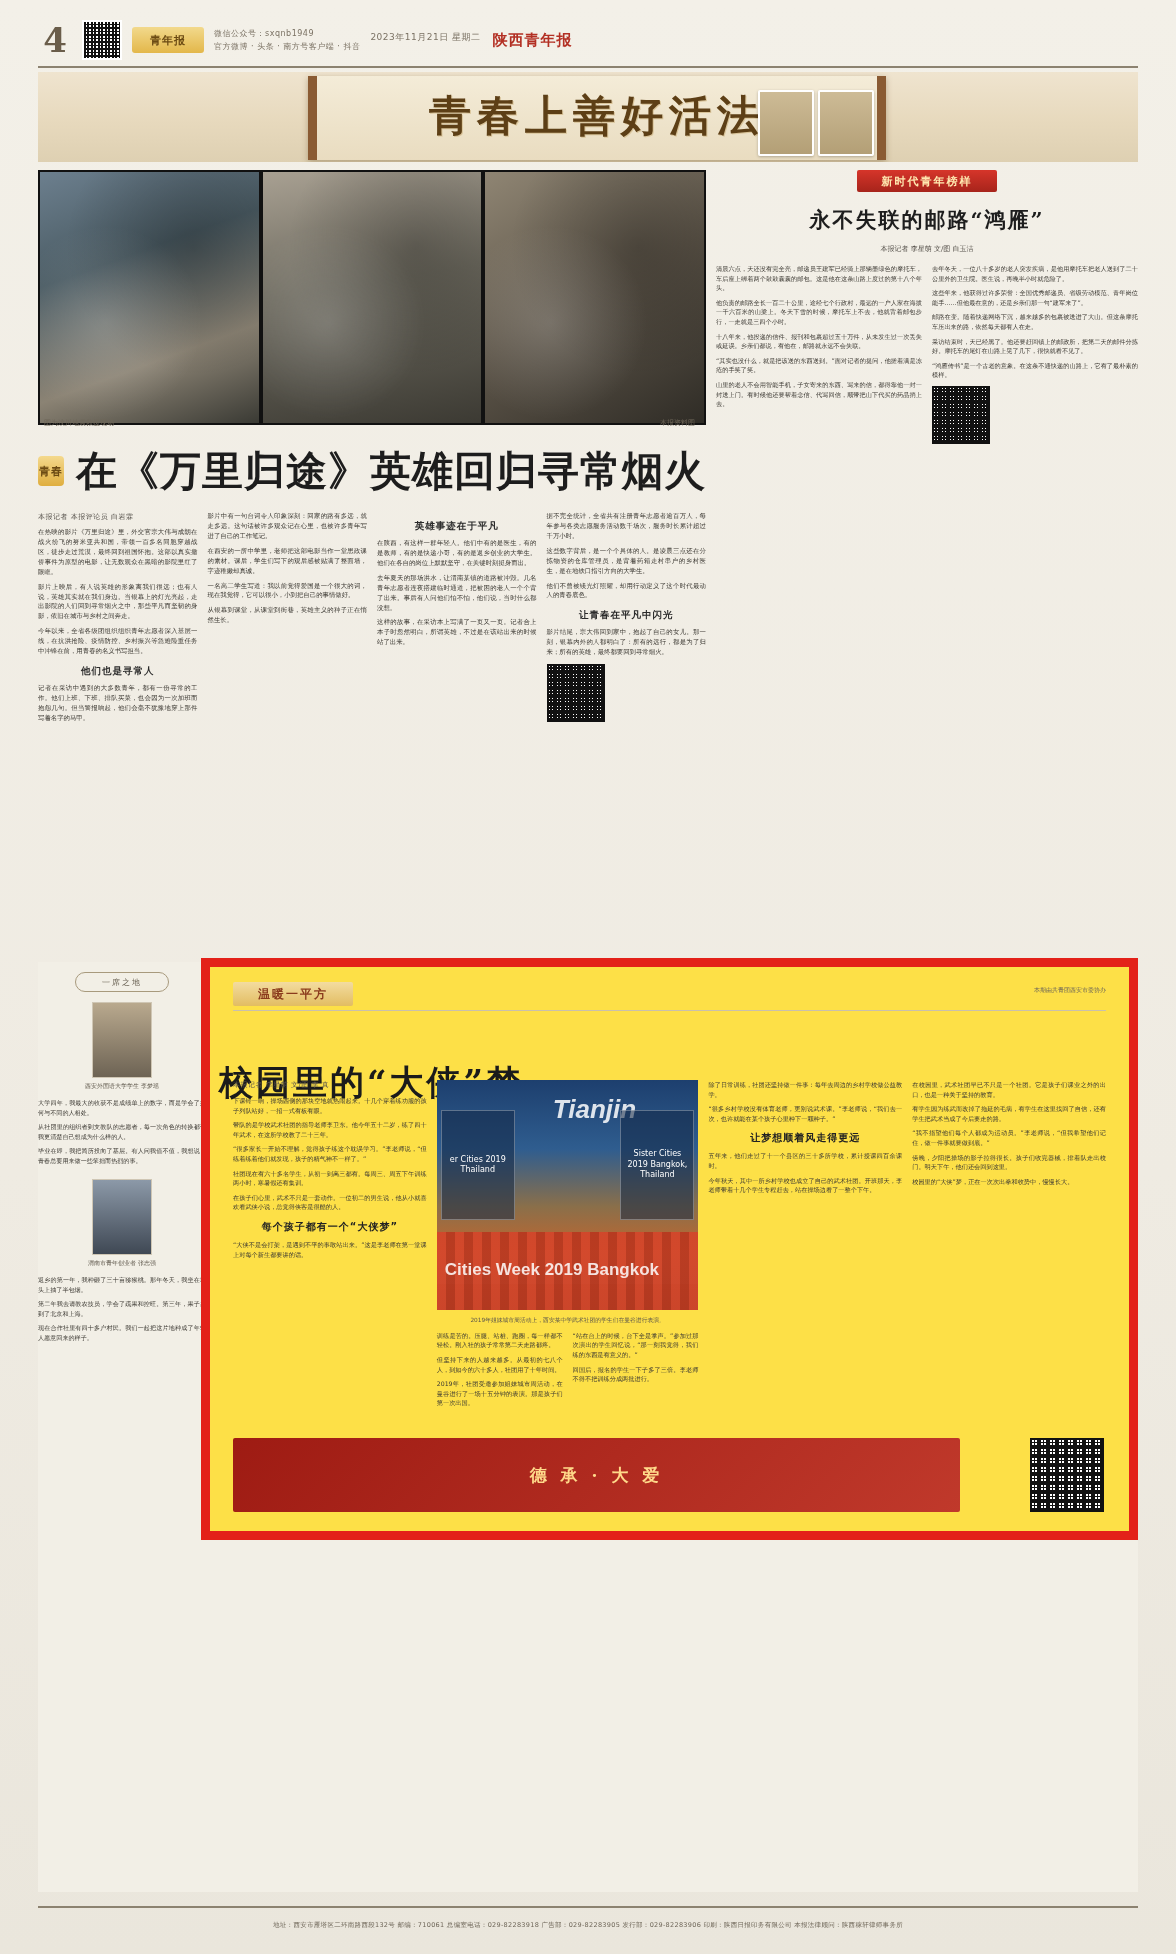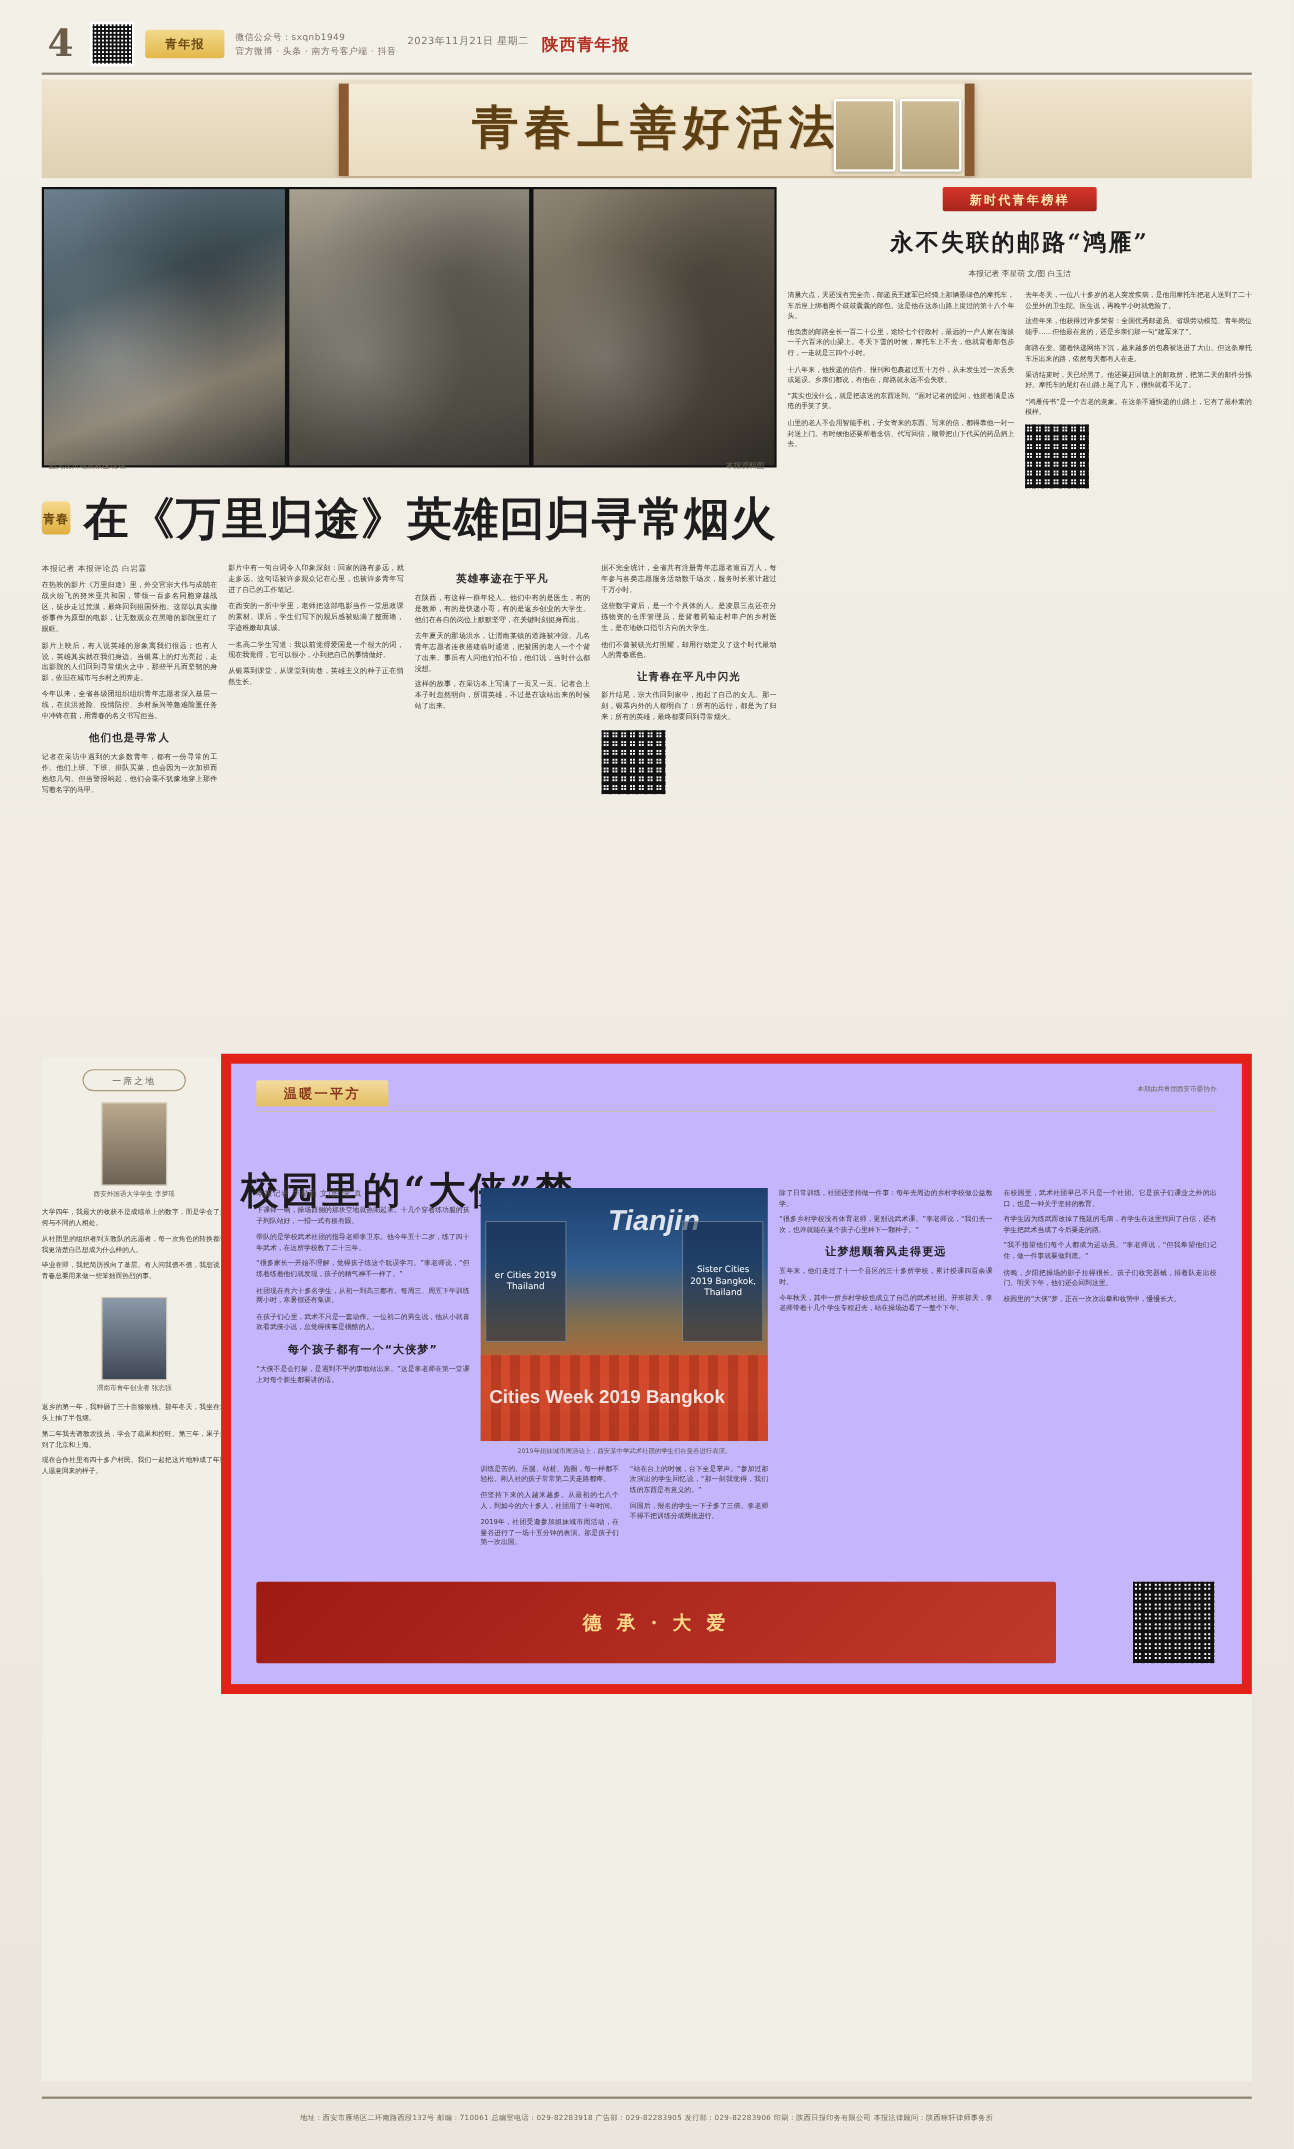--- a/index.html
+++ b/index.html
@@ -173,21 +173,21 @@
     background:linear-gradient(180deg,#b9a98e,#6d6354);
     border:1px solid #cfc6b4;
   }
   .portrait.p2{background:linear-gradient(180deg,#8c99a8,#3f4854);}
   .pcap{font-size:6px;color:#5d564a;text-align:center;margin:4px 0 8px;line-height:1.4;}
   .low-left .para{font-size:6.1px;}
 
   
   .redbox{
     position:absolute;left:163px;top:-4px;width:937px;height:582px;
-    border:9px solid #e32119;box-sizing:border-box;background:#c4b5fd;
+    border:9px solid #e32119;box-sizing:border-box;background:#fde047;
   }
   .rb-inner{position:absolute;inset:9px;}
   .rb-tag{
     position:absolute;left:14px;top:6px;width:120px;height:24px;
     background:linear-gradient(180deg,#f3dca0,#e2bd62);border-radius:2px;
     color:#8a3b1d;font-size:12px;font-weight:bold;letter-spacing:2px;
     display:flex;align-items:center;justify-content:center;
   }
   .rb-note{position:absolute;right:14px;top:10px;font-size:6px;color:#6d6658;}
   .rb-rule{position:absolute;left:14px;right:14px;top:34px;height:1px;background:#c9c0ac;}

